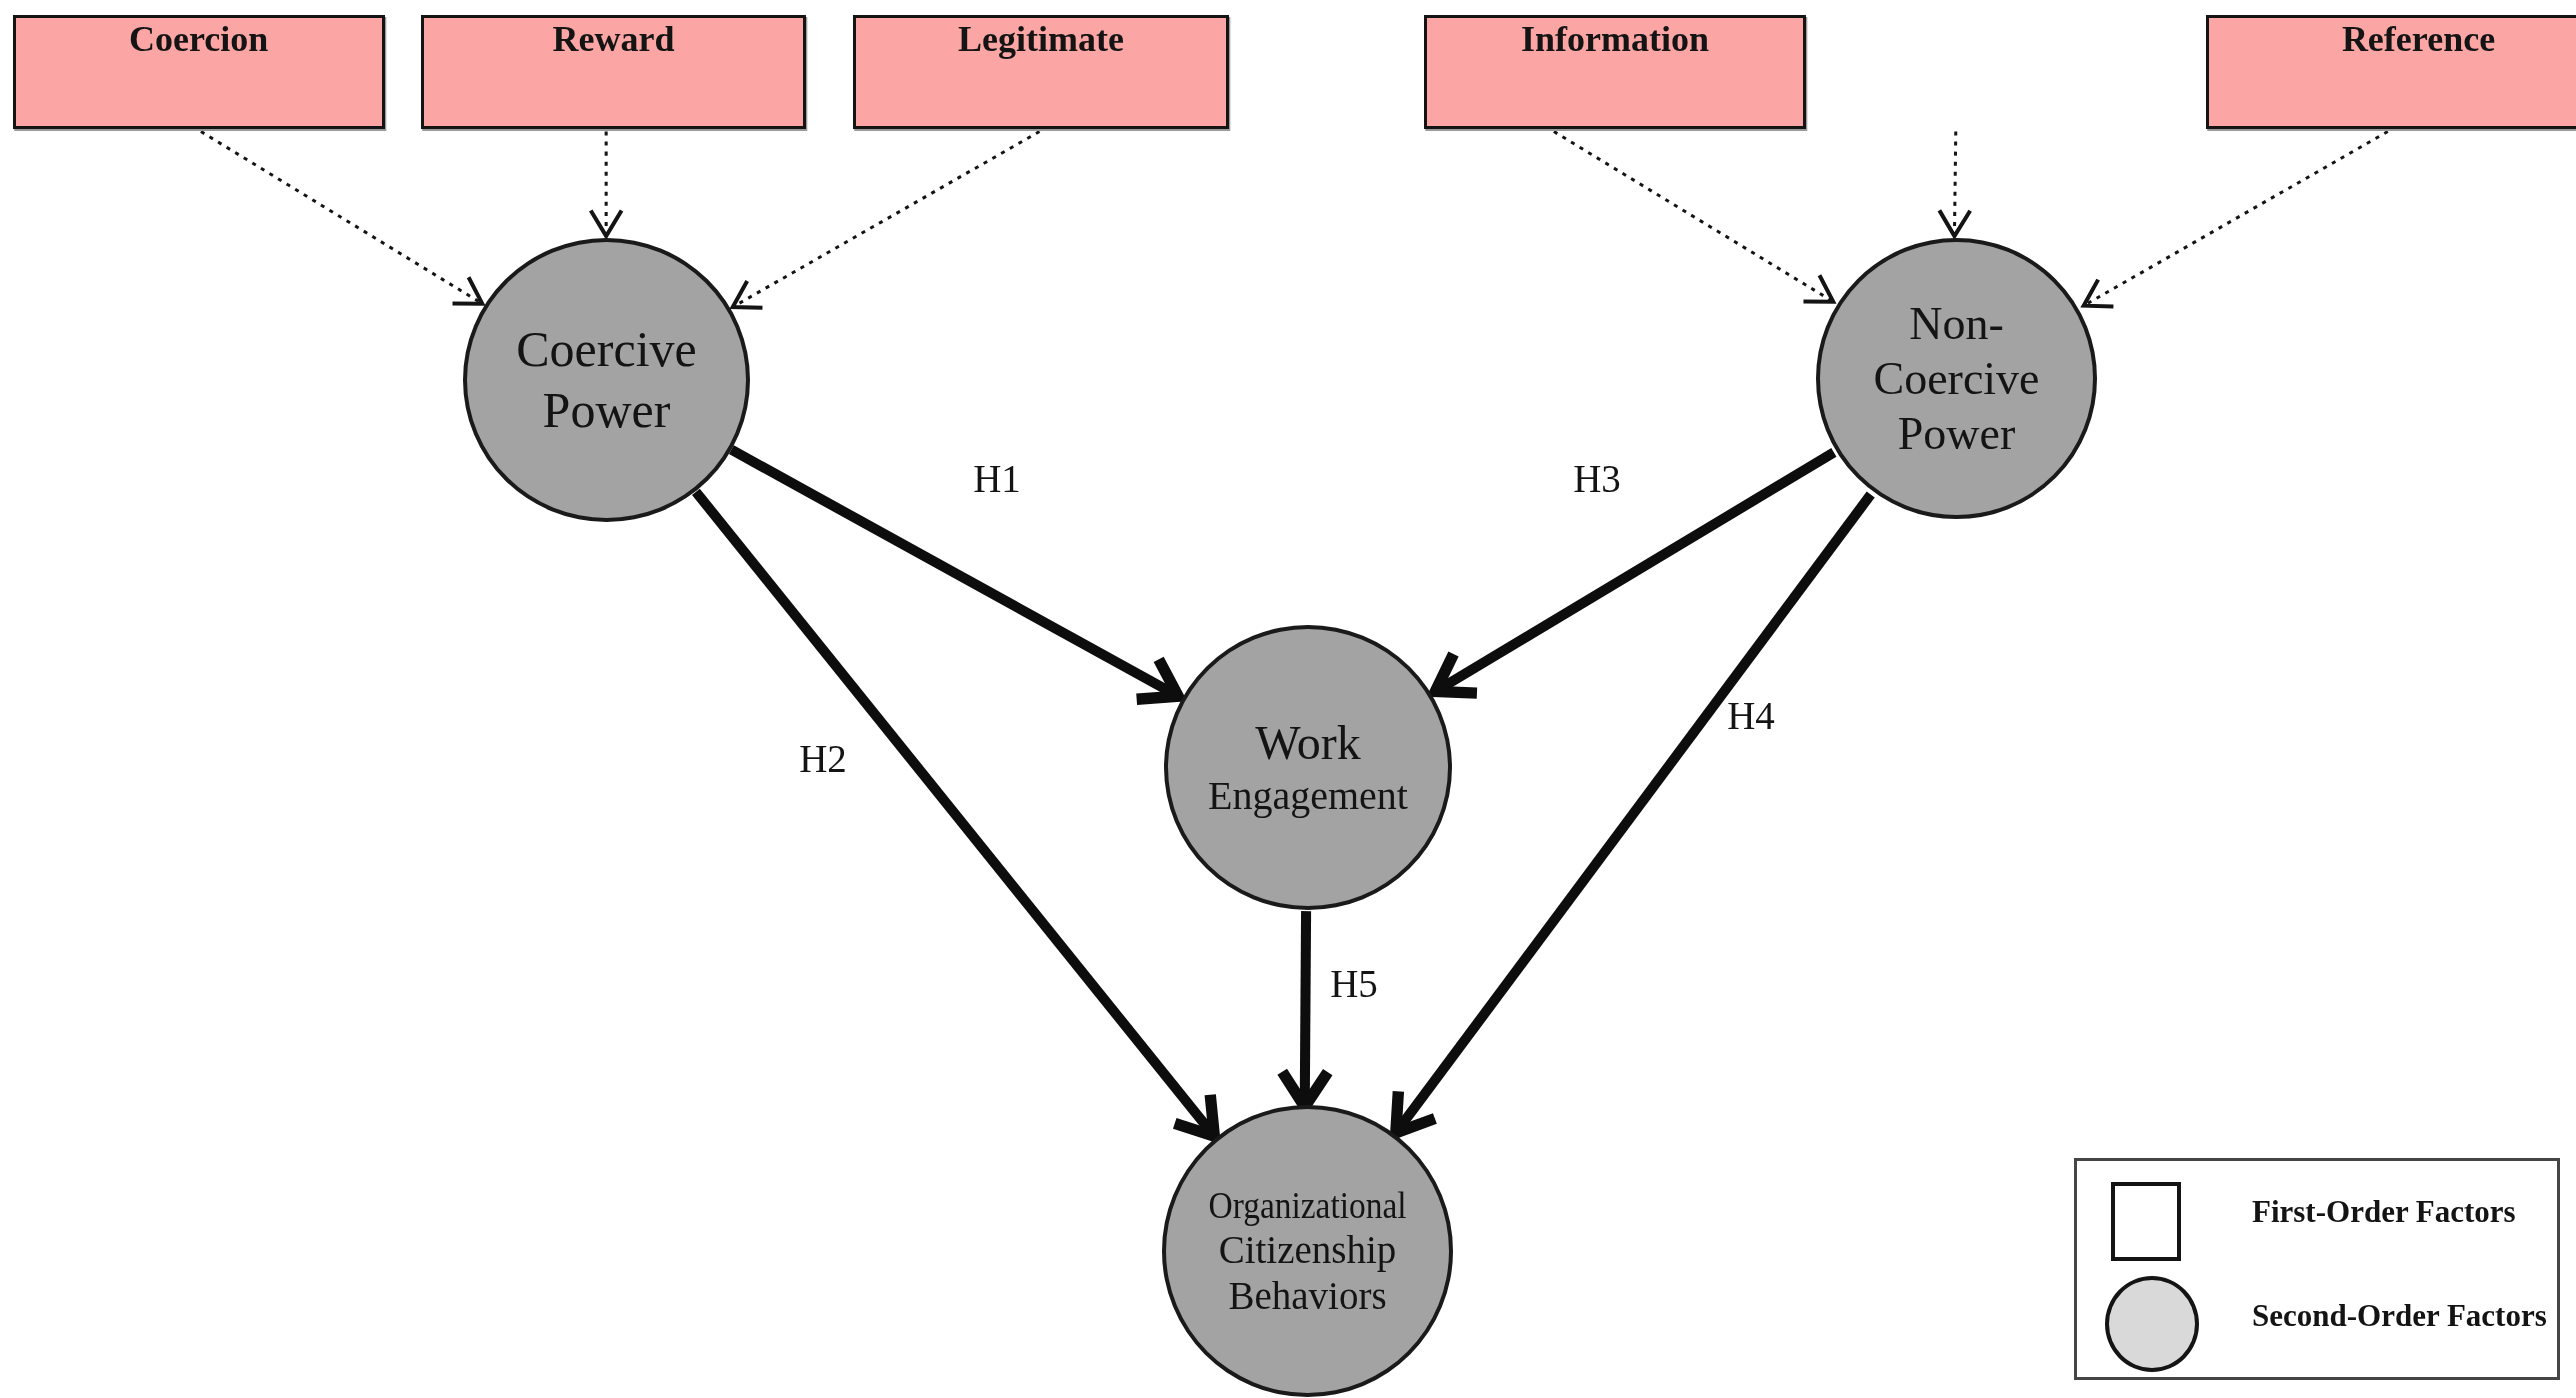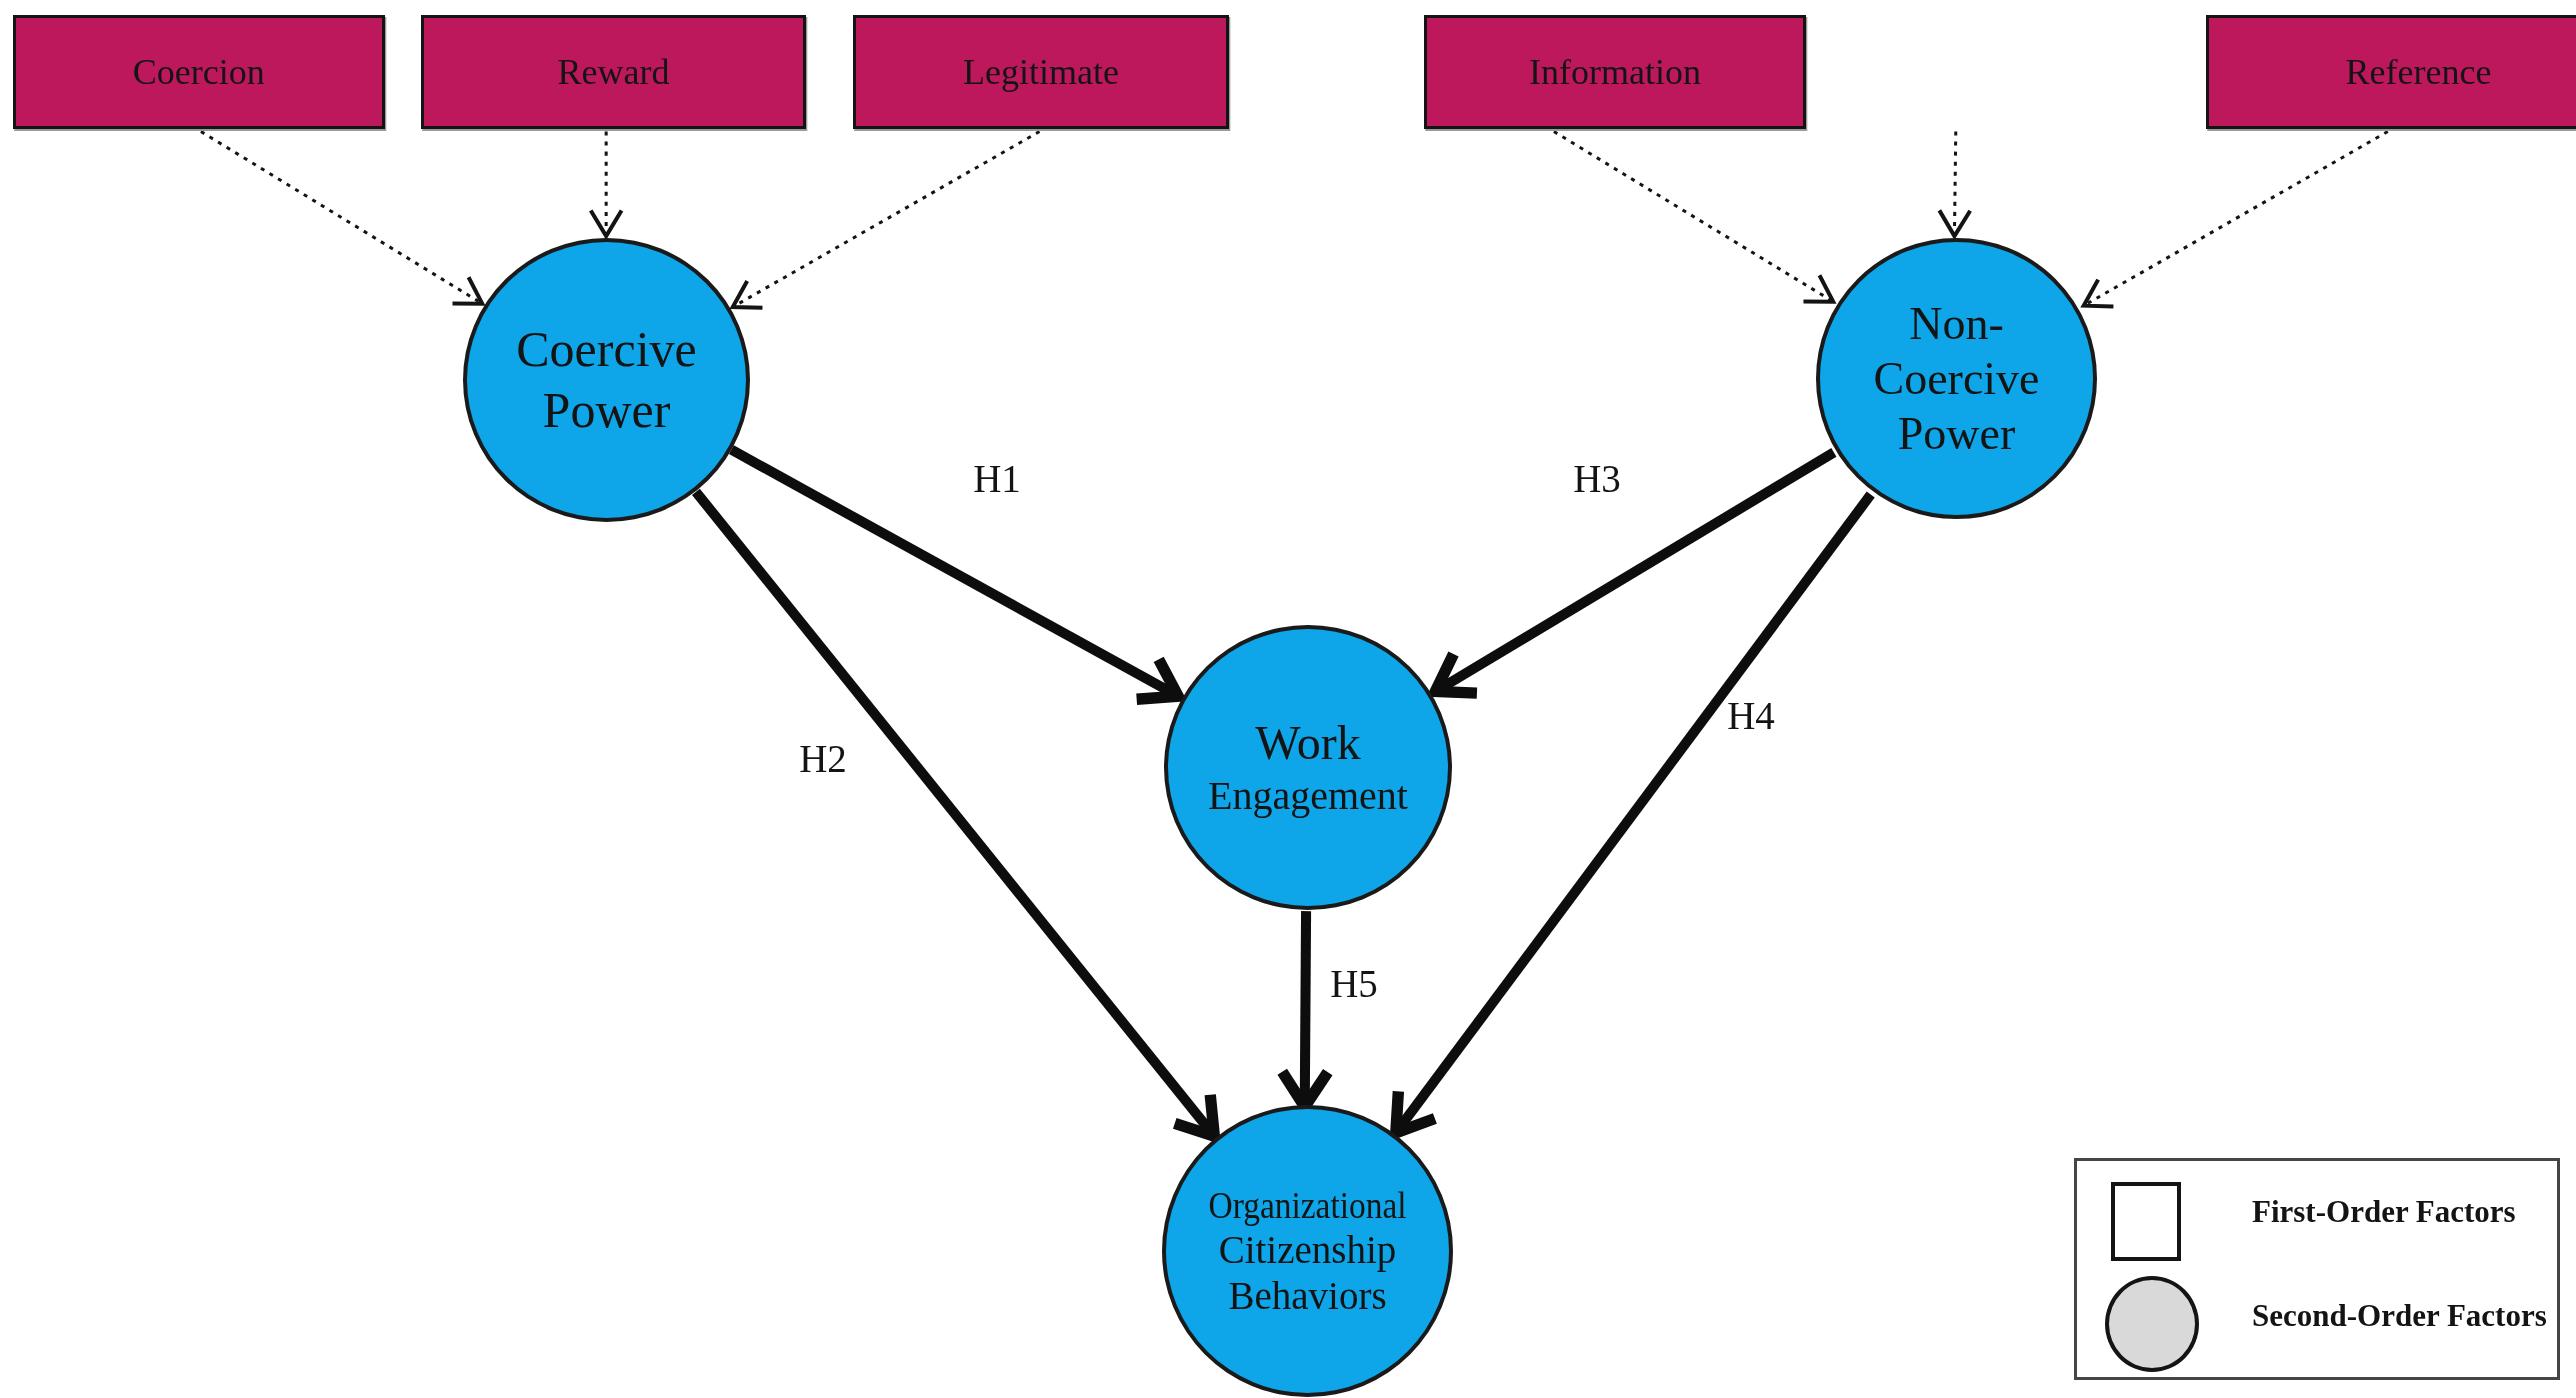--- a/index.html
+++ b/index.html
@@ -19,35 +19,36 @@
   #arrow-layer {
     position: absolute;
     left: 0; top: 0;
     width: 2576px;
     height: 1399px;
   }
   .factor-box {
     position: absolute;
     top: 14.7px;
     height: 114px;
-    background: #be185d;
+    background: #fca5a5;
     border: 3.3px solid #141414;
     box-shadow: 1.3px 2px 0 #9a9a9a;
     display: flex;
-    align-items: center;
+    align-items: flex-start;
     justify-content: center;
     box-sizing: border-box;
+    font-weight: bold;
   }
   .factor-box .lbl {
     font-size: 36px;
     white-space: nowrap;
   }
   .latent-circle {
     position: absolute;
-    background: #0ea5e9;
+    background: #a3a3a3;
     border: 4px solid #1a1a1a;
     border-radius: 50%;
     display: flex;
     flex-direction: column;
     align-items: center;
     justify-content: center;
     text-align: center;
     box-sizing: border-box;
   }
   .latent-circle .l1 { font-size: 50px; line-height: 1.22; white-space: nowrap; }

